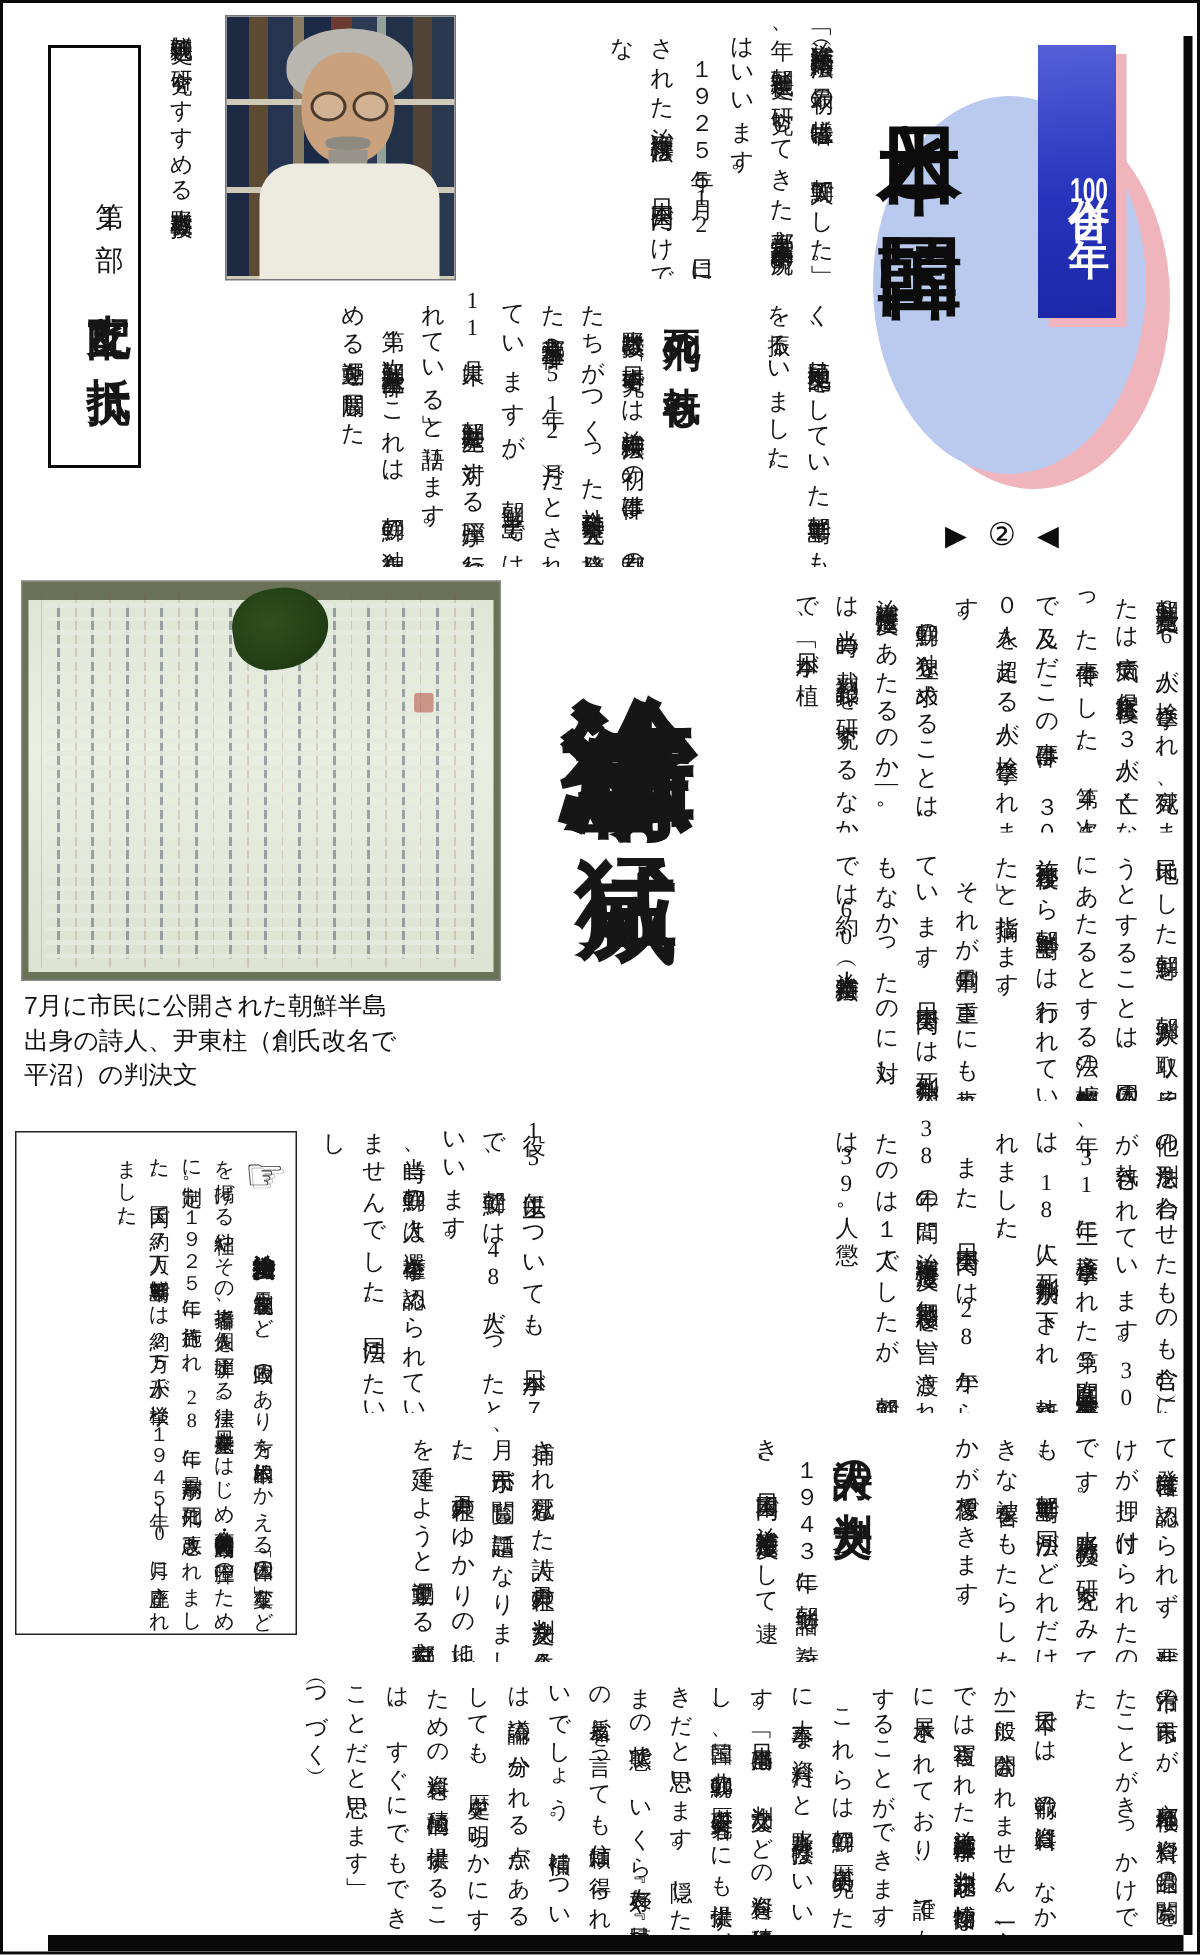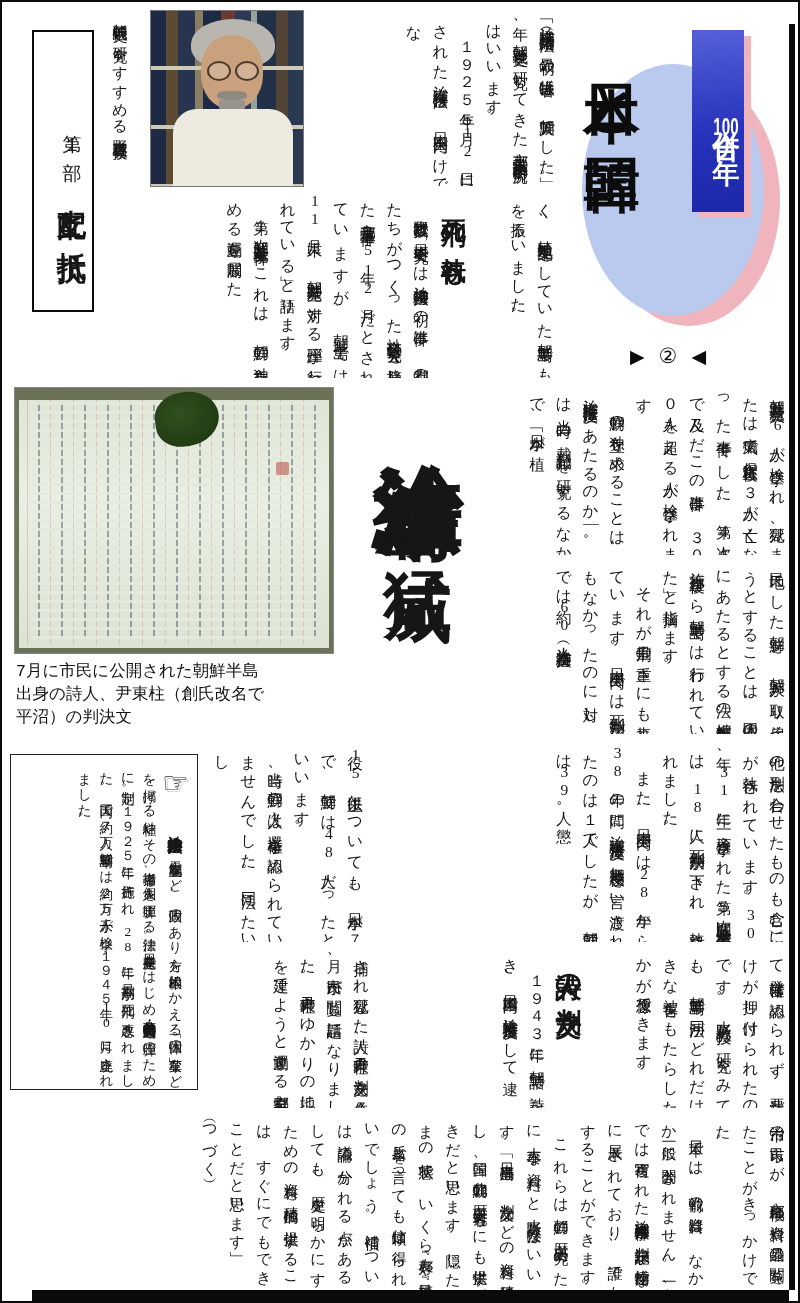--- a/index.html
+++ b/index.html
@@ -85,21 +85,21 @@
   #docphoto .script{position:absolute;left:16px;top:14px;right:16px;bottom:14px;
       background:
       repeating-linear-gradient(180deg,rgba(228,234,222,0.9) 0 3px,transparent 3px 9px),
       repeating-linear-gradient(90deg,transparent 0 7px,rgba(48,58,86,0.42) 7px 9px,transparent 9px 23px);}
   #docphoto .stamp{position:absolute;left:140px;top:4px;width:64px;height:54px;
       background:radial-gradient(ellipse at 40% 40%,#30501f,#1b340f);
       border-radius:48% 52% 56% 44%;transform:rotate(-8deg);}
   #docphoto .redmark{position:absolute;right:44px;top:74px;width:13px;height:13px;
       background:rgba(180,60,50,0.5);border-radius:2px;}
   #doccaption{position:absolute;left:14px;top:658px;width:250px;height:72px;
-      font-size:16.5px;line-height:1.4;color:#111;font-family:Liberation Mono, monospace;}
+      font-size:16.5px;line-height:1.4;color:#111;}
 
   
   #seg6{left:460px;top:742px;width:328px;height:198px;}
   #seg7{left:200px;top:742px;width:166px;height:198px;}
   #seg8{left:606px;top:946px;width:182px;height:160px;}
   #subhead2{left:550px;top:950px;height:158px;font-size:26px;font-weight:bold;letter-spacing:2px;}
   #seg9{left:444px;top:946px;width:104px;height:160px;}
   #seg10{left:198px;top:946px;width:174px;height:160px;}
   #seg11{left:10px;top:1112px;width:778px;height:184px;font-size:15px;line-height:1.8;}
 

